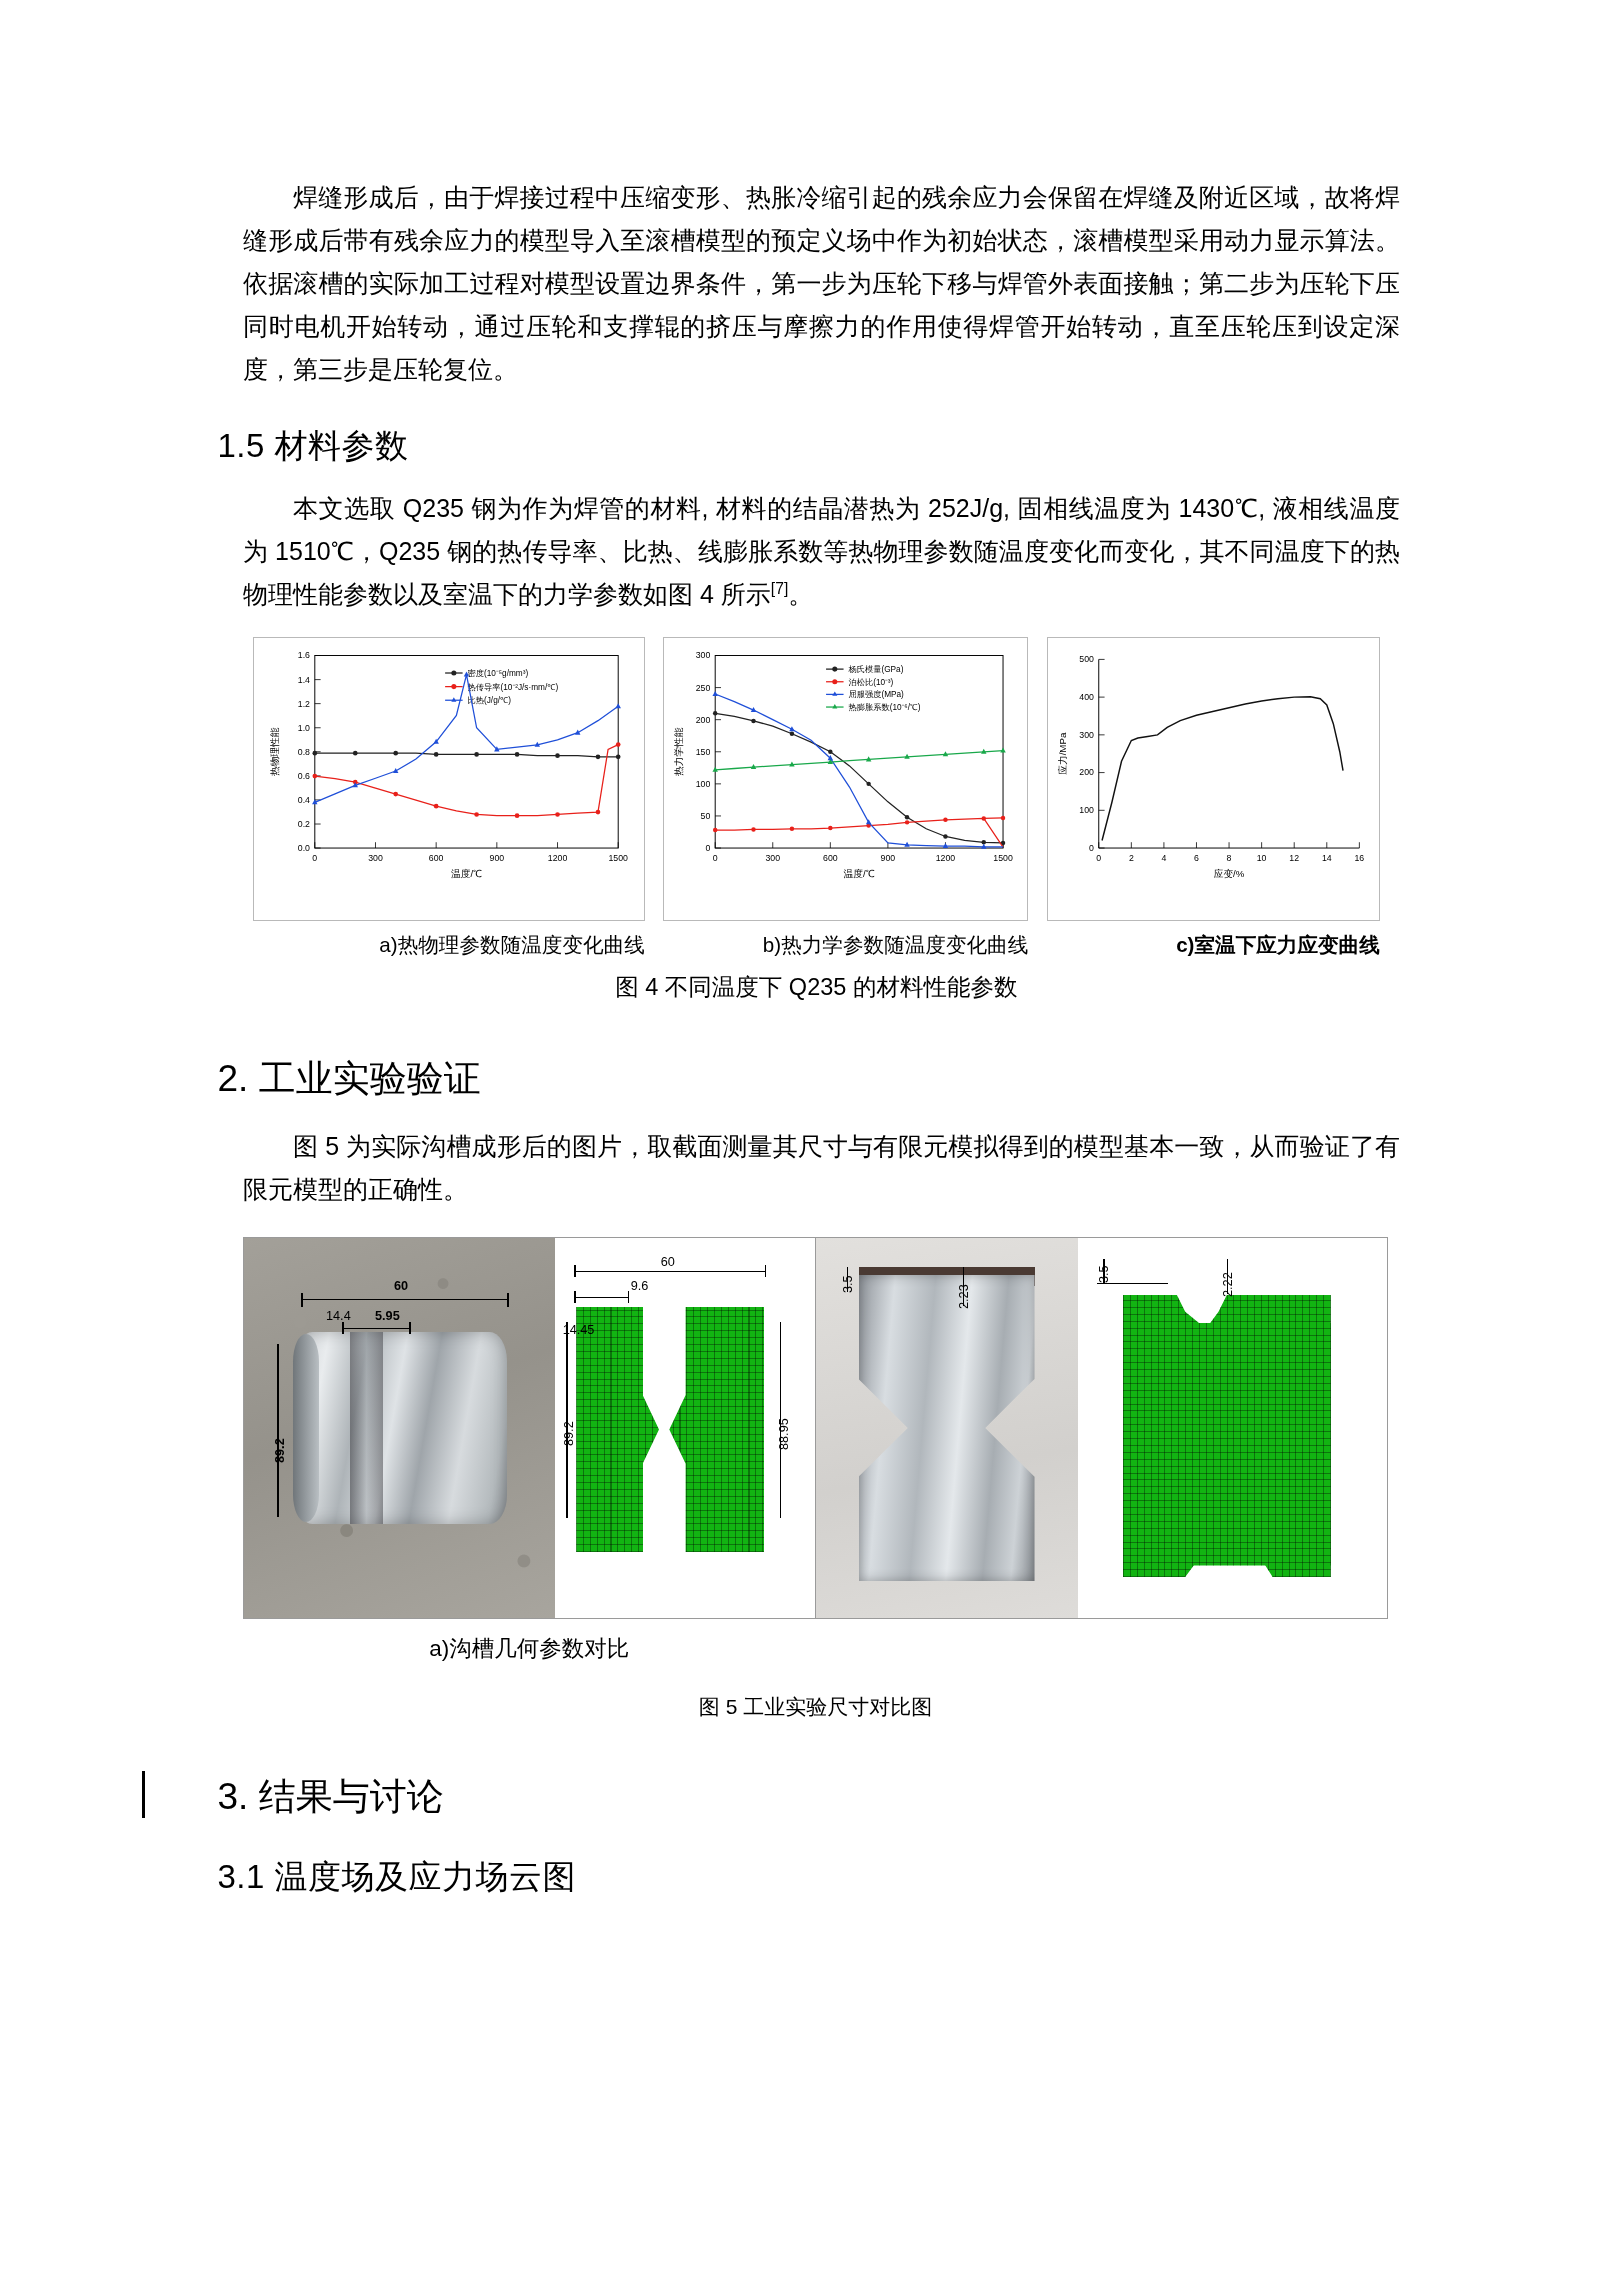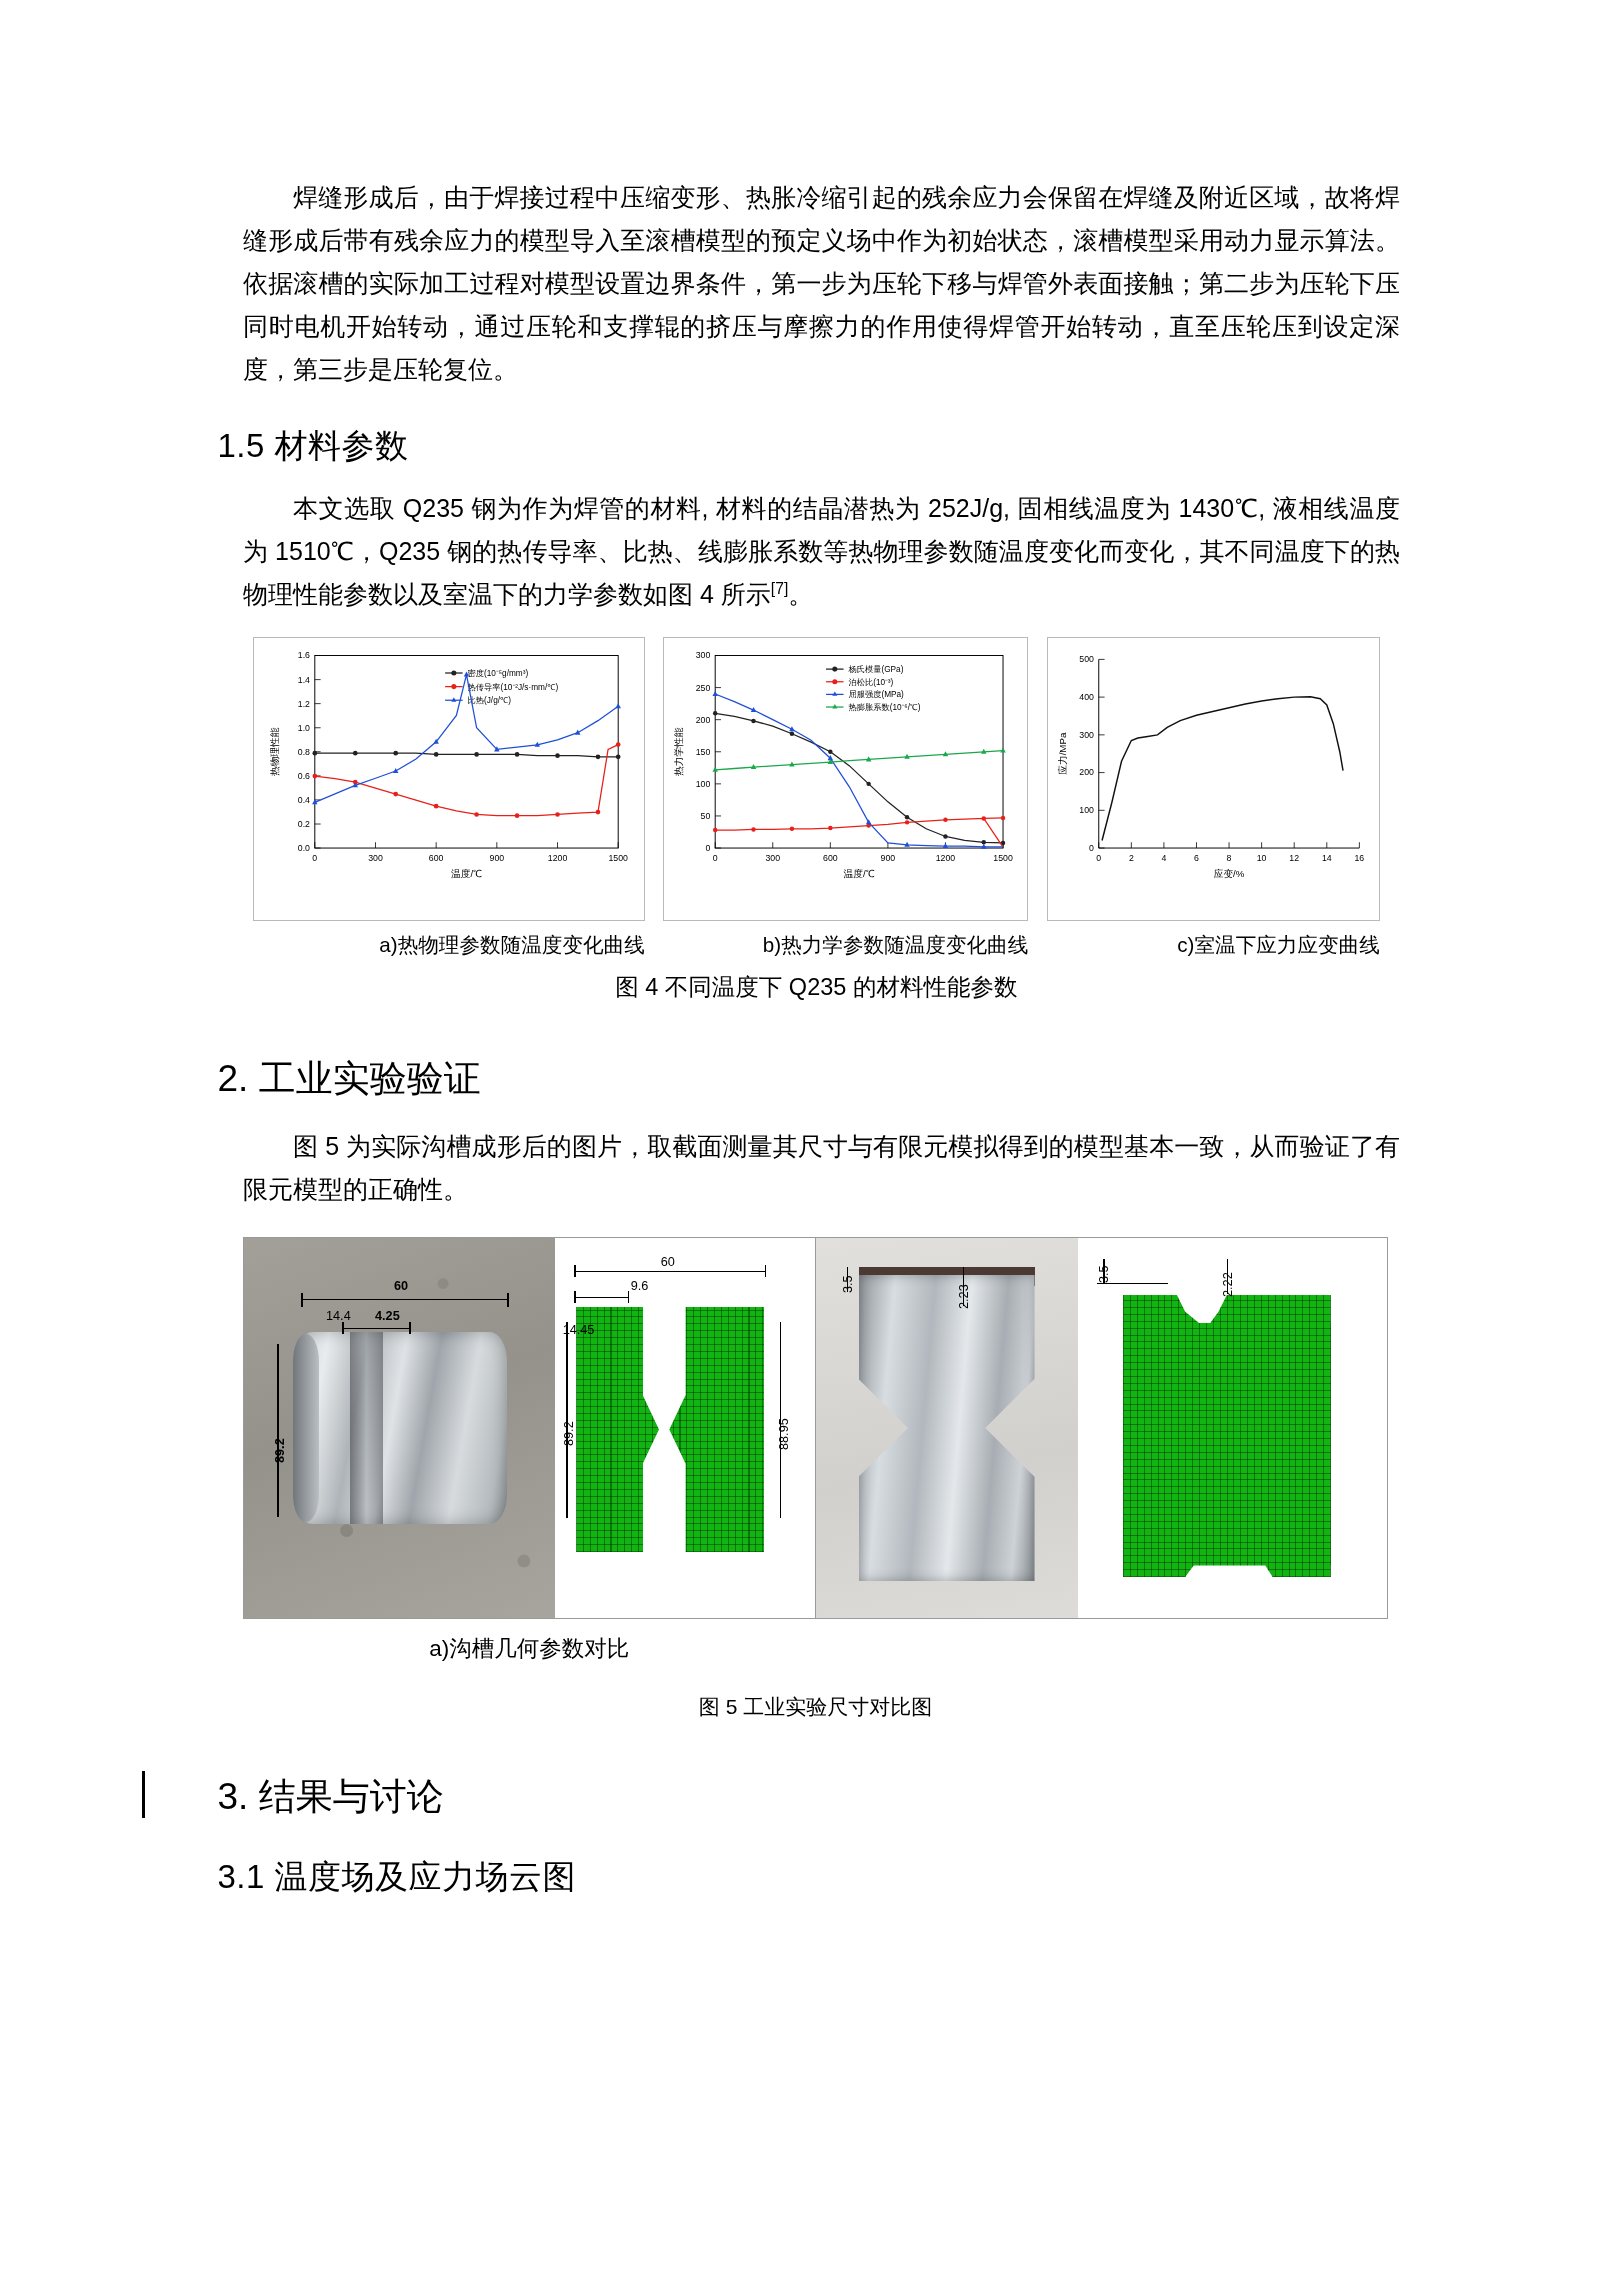--- a/index.html
+++ b/index.html
@@ -72,21 +72,21 @@
     display: flex;
     justify-content: space-between;
     width: 1127px;
     margin-left: 9.8px;
     margin-top: 9.8px;
     font-size: 20.6px;
   }
   .fig4-caps span { display:block; text-align:right; }
   .cap-a { width: 392px; }
   .cap-b { width: 365px; }
-  .cap-c { width: 333px; }
+  .cap-c { width: 333px; font-weight: bold; }
   .fig-caption {
     text-align: center;
     font-size: 23.5px;
     margin-top: 11.8px;
     width: 1127px;
     margin-left: 9.8px;
   }
   
   .fig5-wrap {
     margin-top: 25.5px;
@@ -480,21 +480,21 @@
 
           <div class="dimline" style="left:57px; top:61px; width:208px; height:1.5px;"></div>
           <div class="dimline" style="left:57px; top:55px; width:1.5px; height:13.7px;"></div>
           <div class="dimline" style="left:263px; top:55px; width:1.5px; height:13.7px;"></div>
           <div class="dimtext" style="left:150px; top:41px; font-weight:bold;">60</div>
 
           <div class="dimline" style="left:98px; top:90px; width:69px; height:1.5px;"></div>
           <div class="dimline" style="left:98px; top:84px; width:1.5px; height:11.8px;"></div>
           <div class="dimline" style="left:165px; top:84px; width:1.5px; height:11.8px;"></div>
           <div class="dimtext" style="left:82px; top:71px; font-weight:normal;">14.4</div>
-          <div class="dimtext" style="left:131px; top:71px; font-weight:bold;">4.25</div>
+          <div class="dimtext" style="left:131px; top:71px; font-weight:bold;">5.95</div>
 
           <div class="dimline" style="left:33px; top:106px; width:1.5px; height:173px;"></div>
           <div class="dimtext rot" style="left:29px; top:225px; font-weight:bold;">89.2</div>
         </div>
 
         <div class="mesh m1">
           <div class="mesh-green" style="left:21.6px; top:69px; width:188px; height:245px; clip-path: polygon(0% 0%, 100% 0%, 100% 100%, 0% 100%);"></div>
           <div style="position:absolute; left:88px; top:69px; width:43px; height:245px; background:#ffffff; clip-path: polygon(0% 0%, 100% 0%, 100% 36%, 62% 50%, 100% 64%, 100% 100%, 0% 100%, 0% 64%, 38% 50%, 0% 36%);"></div>
 
           <div class="dimline" style="left:19.6px; top:33px; width:192px; height:1.5px;"></div>

